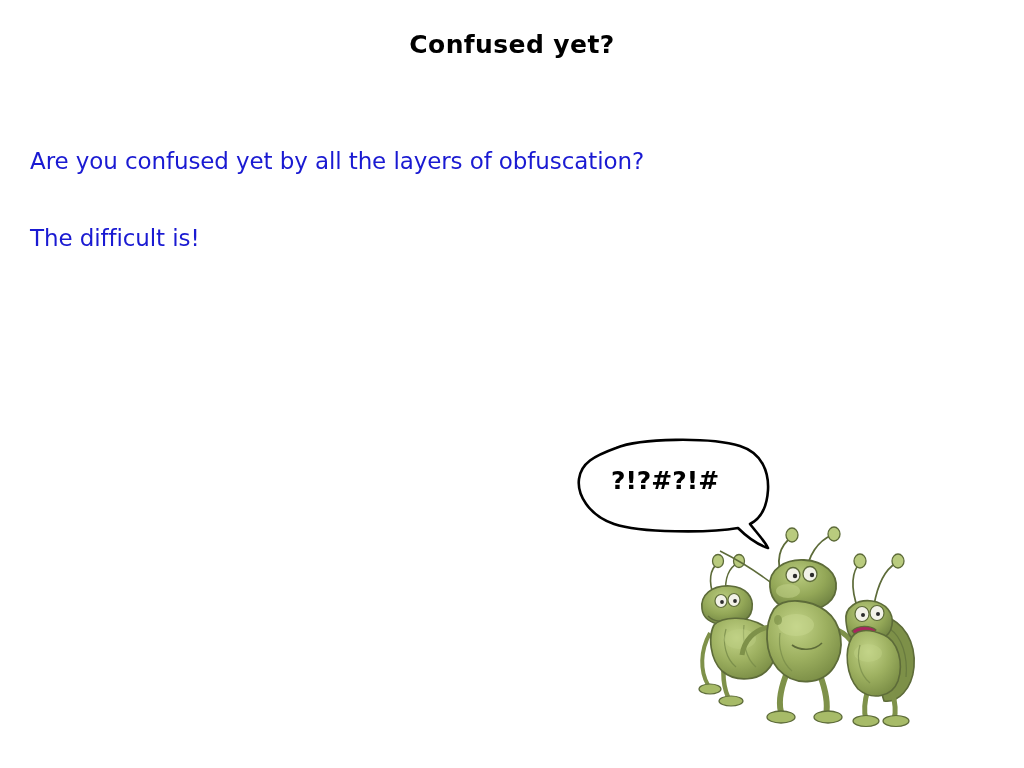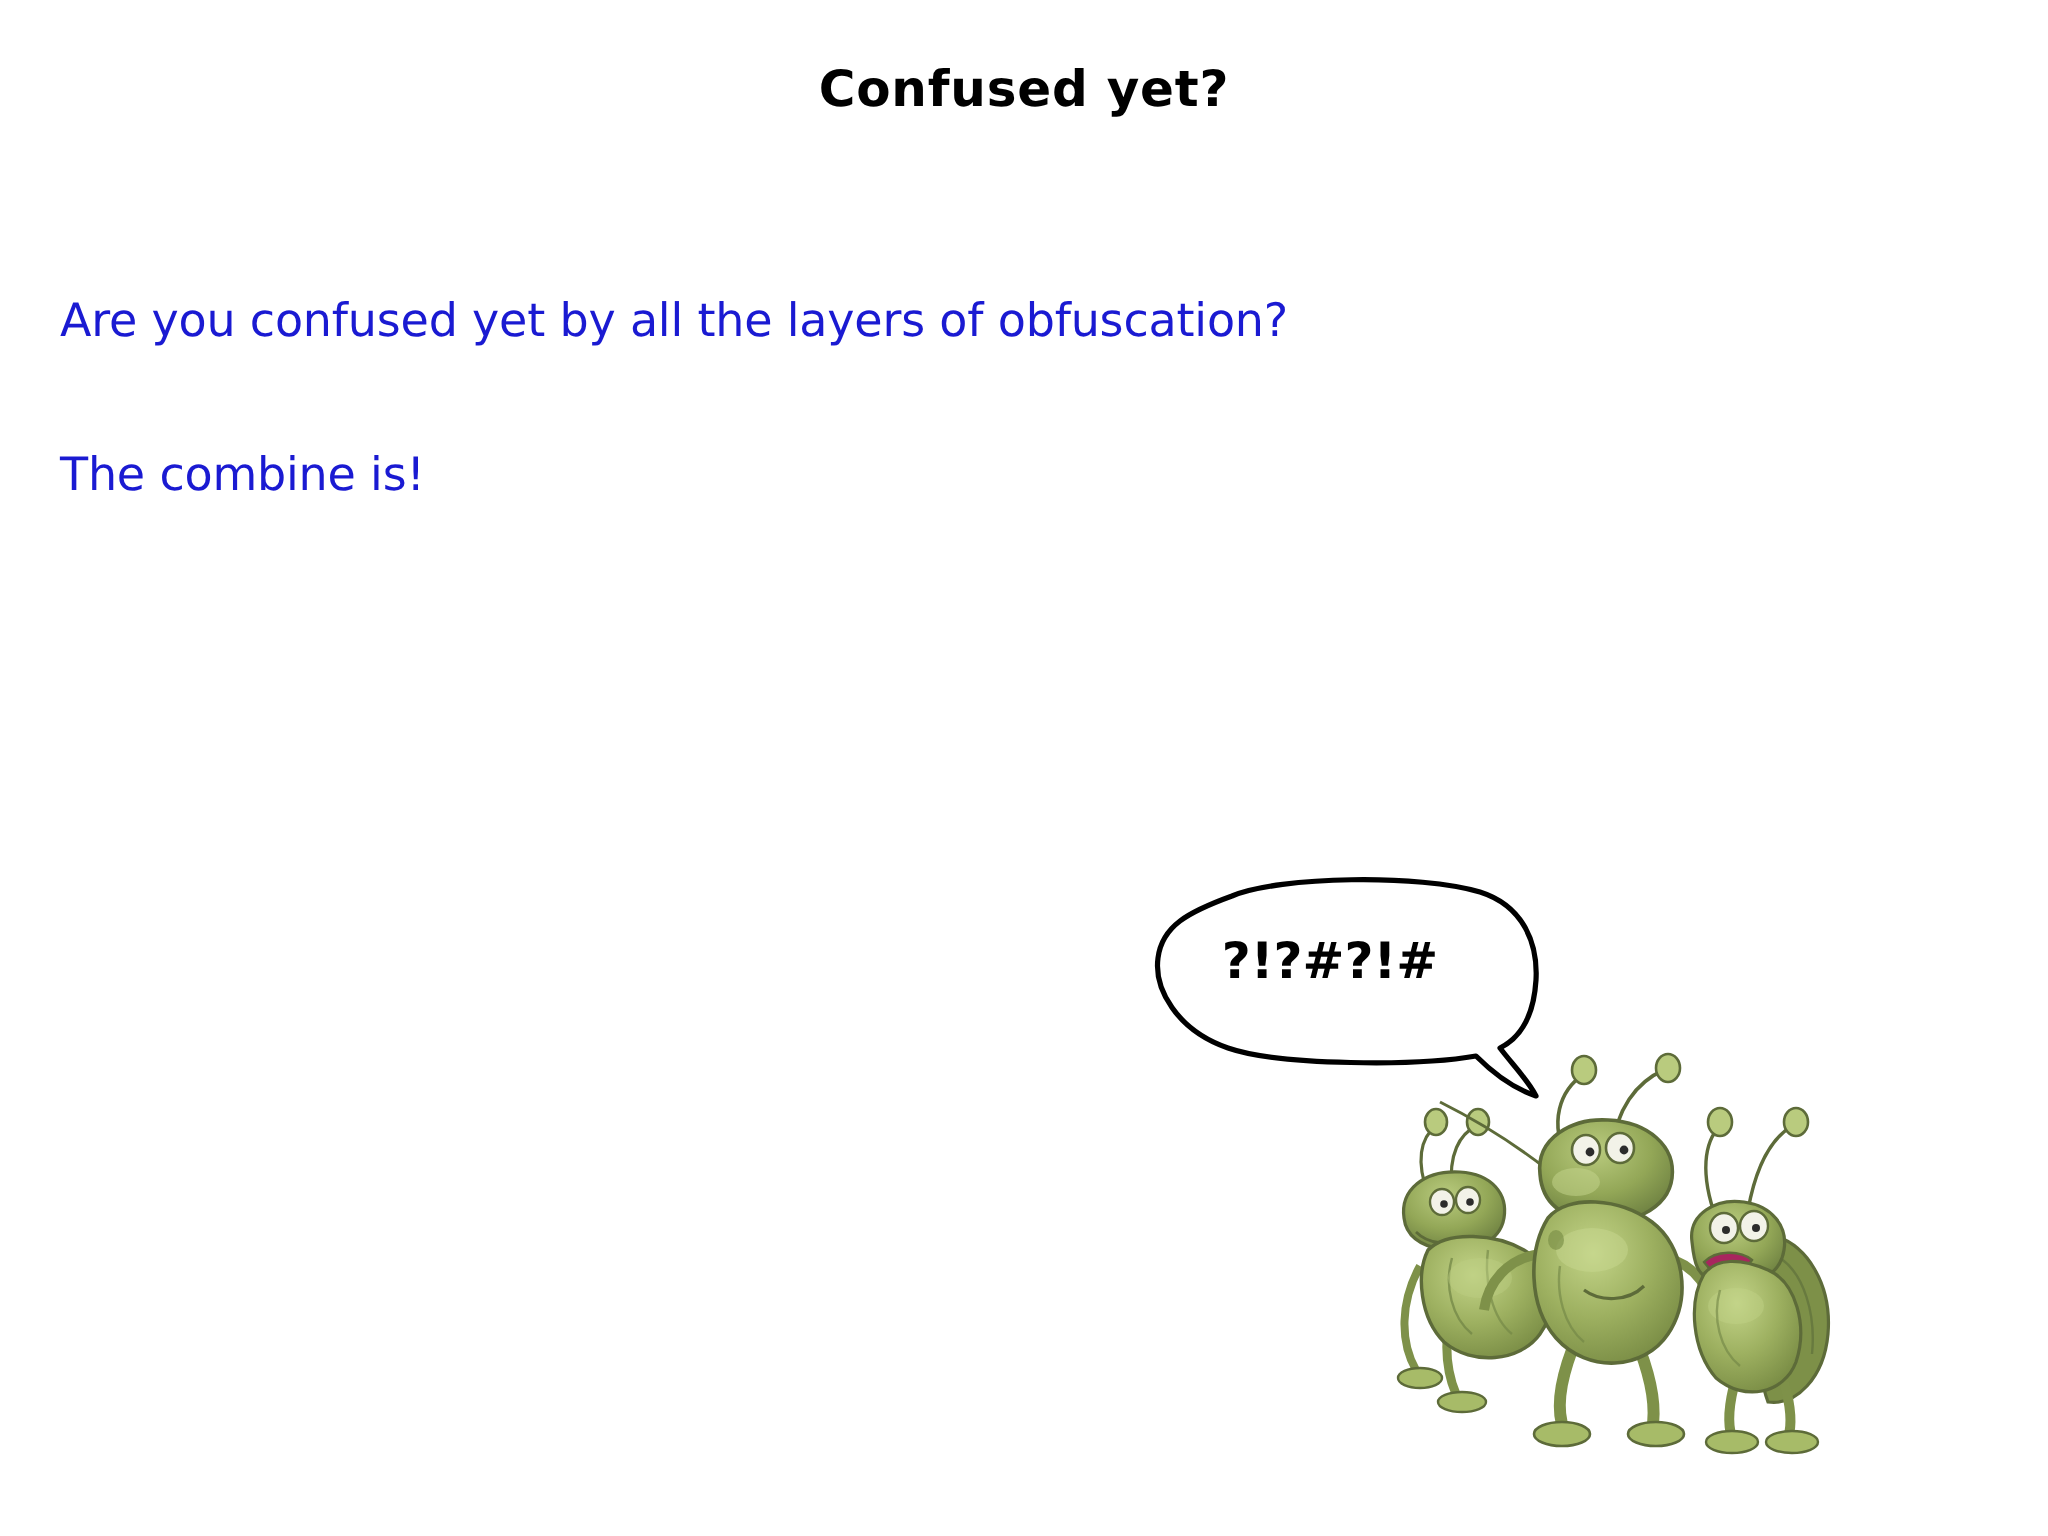--- a/index.html
+++ b/index.html
@@ -103,21 +103,21 @@
 </style>
 </head>
 <body>
 
 <div id="slide">
 
   <div id="slide-title">Confused yet?</div>
 
   <div id="body-text">
     <p class="body-line">Are you confused yet by all the layers of obfuscation?</p>
-    <p class="body-line">The combine is!</p>
+    <p class="body-line">The difficult is!</p>
   </div>
 
   <div id="speech-bubble">
     <svg viewBox="0 0 210 120" xmlns="http://www.w3.org/2000/svg">
       <path d="M 46 12
                C 70 2, 140 1, 170 10
                C 192 17, 199 36, 198 54
                C 197 70, 192 82, 180 88
                C 186 96, 194 104, 198 112
                C 186 108, 176 100, 168 92

